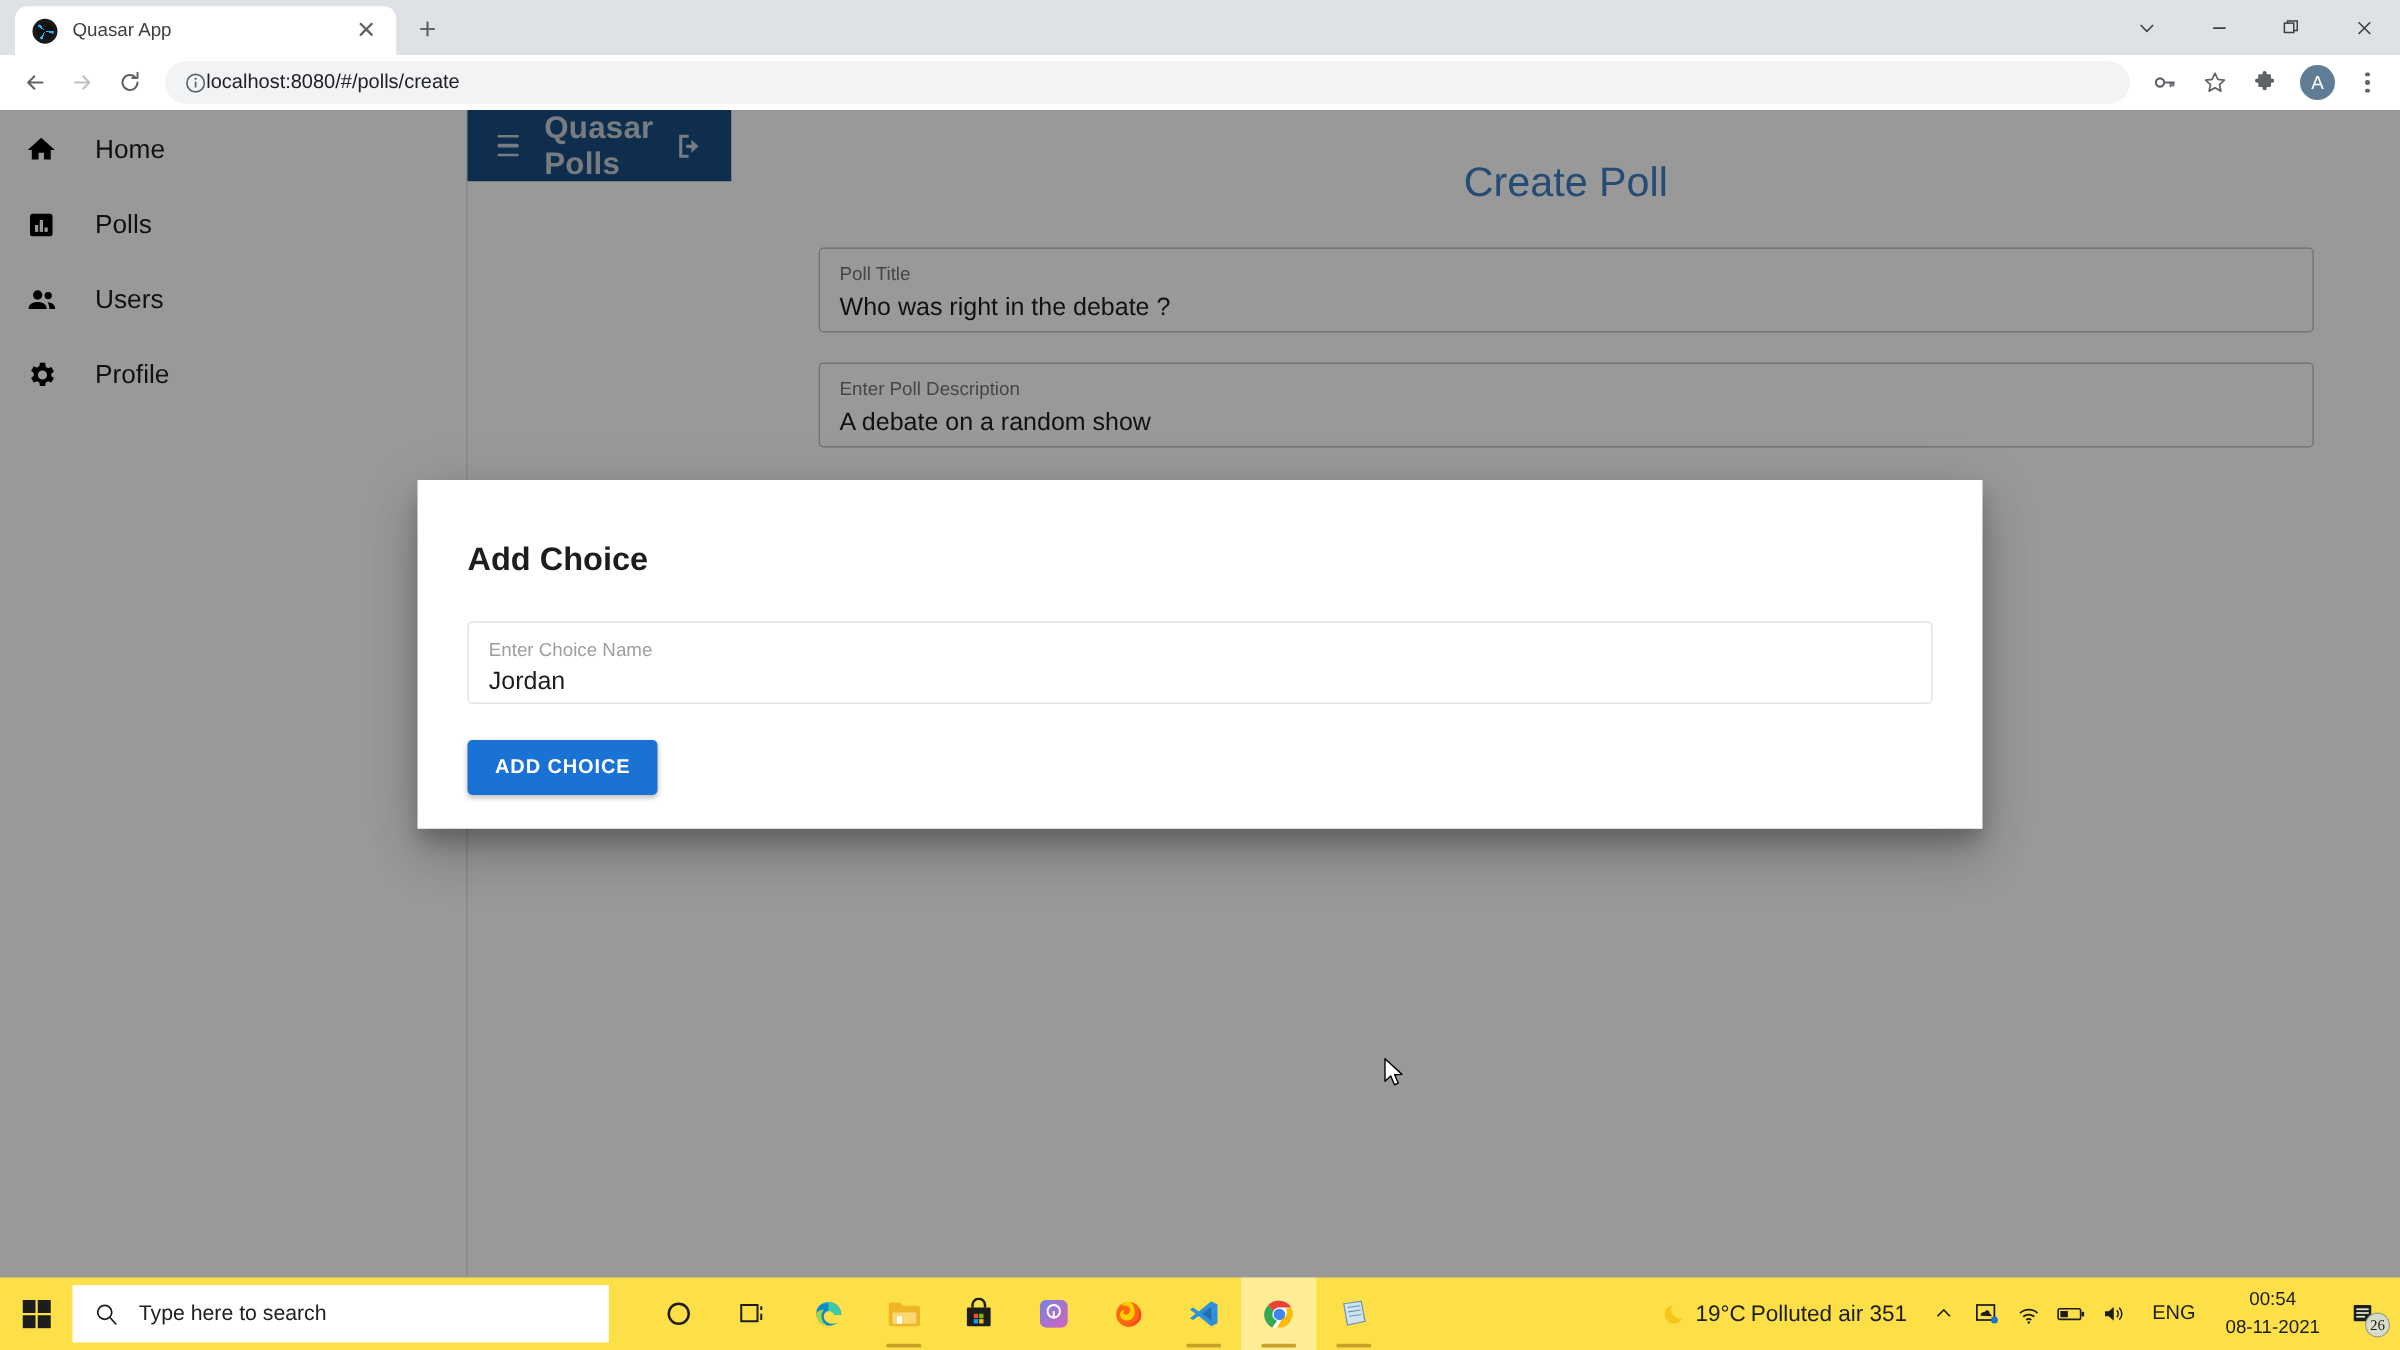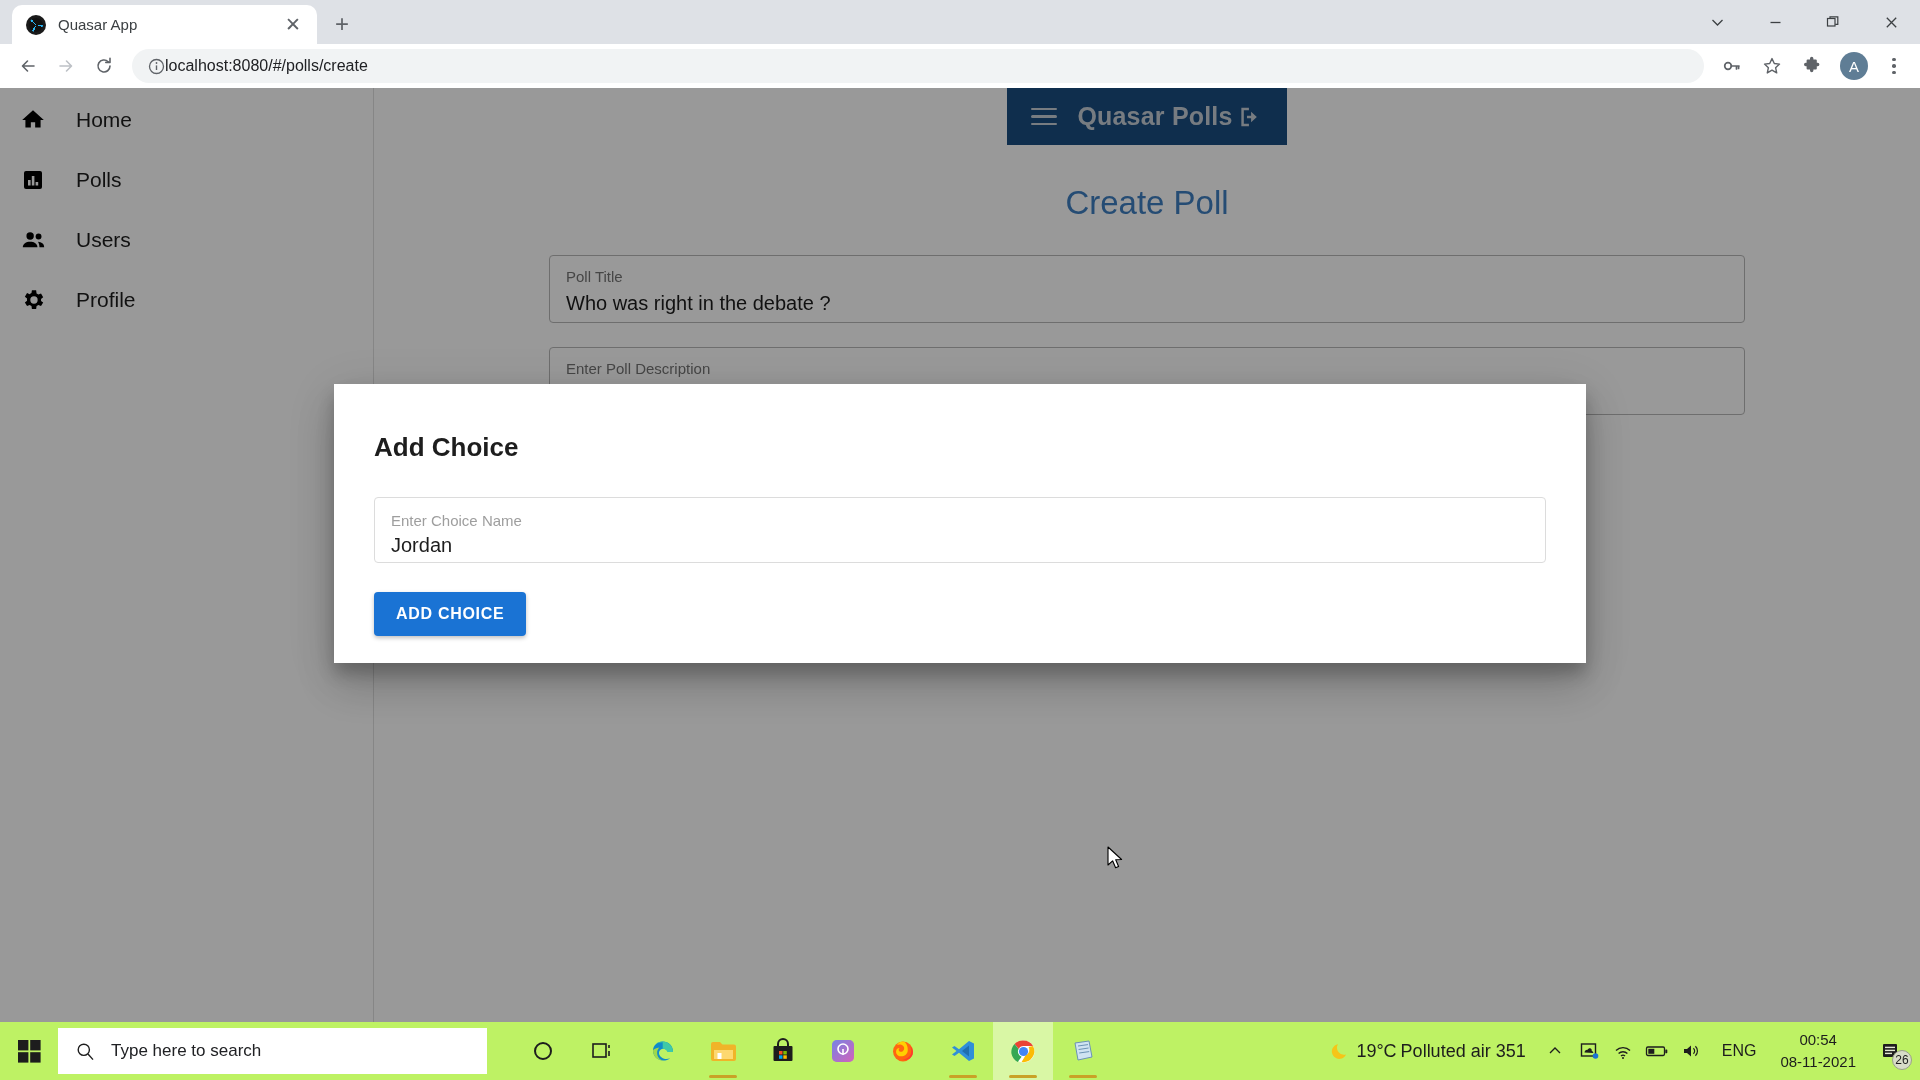--- a/index.html
+++ b/index.html
@@ -79,21 +79,21 @@
 
   .sidebar {
     width: 373px; background: #fff; flex: 0 0 373px; padding-top: 2px;
   }
   .side-item {
     height: 60px; display: flex; align-items: center; padding-left: 18px; gap: 28px;
   }
   .side-icon { width: 30px; height: 30px; display:flex; align-items:center; justify-content:center; color:#000; }
   .side-label { font-size: 21px; color: #1d1d1d; }
 
-  .content { flex: 1; background: #fff; border-left: 1px solid #e0e0e0; display:flex; flex-direction:column;align-items:center; }
+  .content { flex: 1; background: #fff; border-left: 1px solid #e0e0e0; display:flex; flex-direction:row; }
 
   .appbar {
     height: 57px; background: #1a4d80; display: flex; align-items: center;
     padding: 0 20px; color: #c6cfd8; flex: 0 0 57px;
   }
   .hamburger { width: 34px; height: 34px; display:flex; flex-direction:column; justify-content:center; gap:5px; padding: 0 4px; }
   .hamburger i { display:block; height: 2.4px; background:#c6cfd8; border-radius:2px; }
   .appbar-title { font-size: 25px; font-weight: bold; margin-left: 16px; letter-spacing: .2px; }
   .appbar-spacer { flex: 1; }
   .logout-icon { width: 34px; height: 34px; display:flex; align-items:center; justify-content:center; }
@@ -132,21 +132,21 @@
     letter-spacing: .7px; padding: 13px 22px; border-radius: 4px; border: none;
     box-shadow: 0 2px 4px rgba(0,0,0,.25); cursor: pointer;
     font-family: "Liberation Sans", sans-serif;
   }
 
   .cursor { position: absolute; left: 1107px; top: 758px; width: 18px; height: 26px; pointer-events:none; }
 
   
   .taskbar {
     position: absolute; left: 0; bottom: 0; width: 1920px; height: 58px;
-    background: #bef264; display: flex; align-items: center; z-index: 50;
+    background: #fde047; display: flex; align-items: center; z-index: 50;
   }
   .start {
     width: 58px; height: 58px; display:flex; align-items:center; justify-content:center;
   }
   .searchbox {
     width: 429px; height: 46px; background: #fff; display:flex; align-items:center;
     gap: 16px; padding-left: 18px; color: #202124; font-size: 17px;
   }
   .tb-icons { display: flex; align-items: center; gap: 0; margin-left: 26px; }
   .tbi { width: 60px; height: 58px; display:flex; align-items:center; justify-content:center; position: relative; }
@@ -154,21 +154,21 @@
   .tbi .underline { position:absolute; bottom:2px; left:16px; right:16px; height:3px; background:#c9a227; border-radius:2px; }
   .tray { margin-left: auto; display:flex; align-items:center; gap: 0; padding-right: 6px; }
   .weather { display:flex; align-items:center; gap:4px; font-size:18px; color:#1d1d1d; padding: 0 12px; }
   .tray-icon { width: 34px; height: 58px; display:flex; align-items:center; justify-content:center; color:#1d1d1d; }
   .lang { font-size: 16px; color:#1d1d1d; padding: 0 14px; }
   .clock { font-size: 15px; color:#1d1d1d; text-align:center; line-height:1.45; padding: 0 10px; }
   .notif { width: 48px; height: 58px; display:flex; align-items:center; justify-content:center; position:relative; }
   .notif-badge {
     position:absolute; right:2px; bottom:10px; width:20px; height:20px; border-radius:50%;
     background:#d8dcc8; border:1px solid #9aa08a; font-size:12px; color:#1d1d1d;
-    display:flex; align-items:center; justify-content:center;
+    display:flex; align-items:center; justify-content:center;font-family:Liberation Serif, serif;
   }
 </style>
 </head>
 <body>
 
 <div class="browser">
 
   <div class="tabstrip">
     <div class="tab">
       <span class="tab-favicon"></span>

